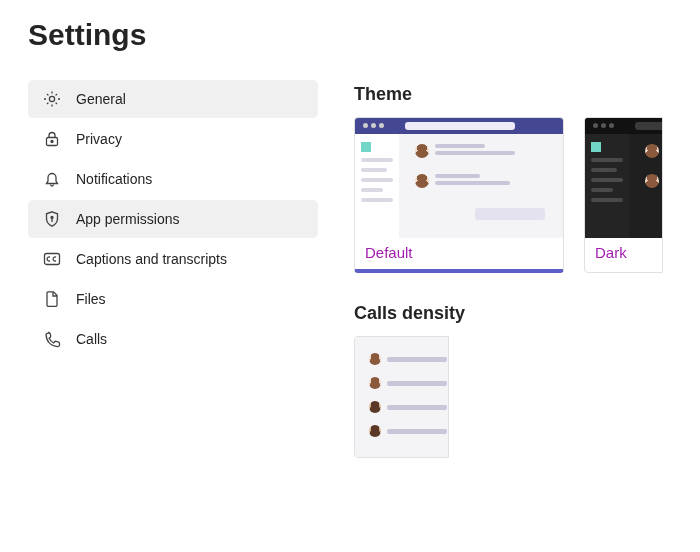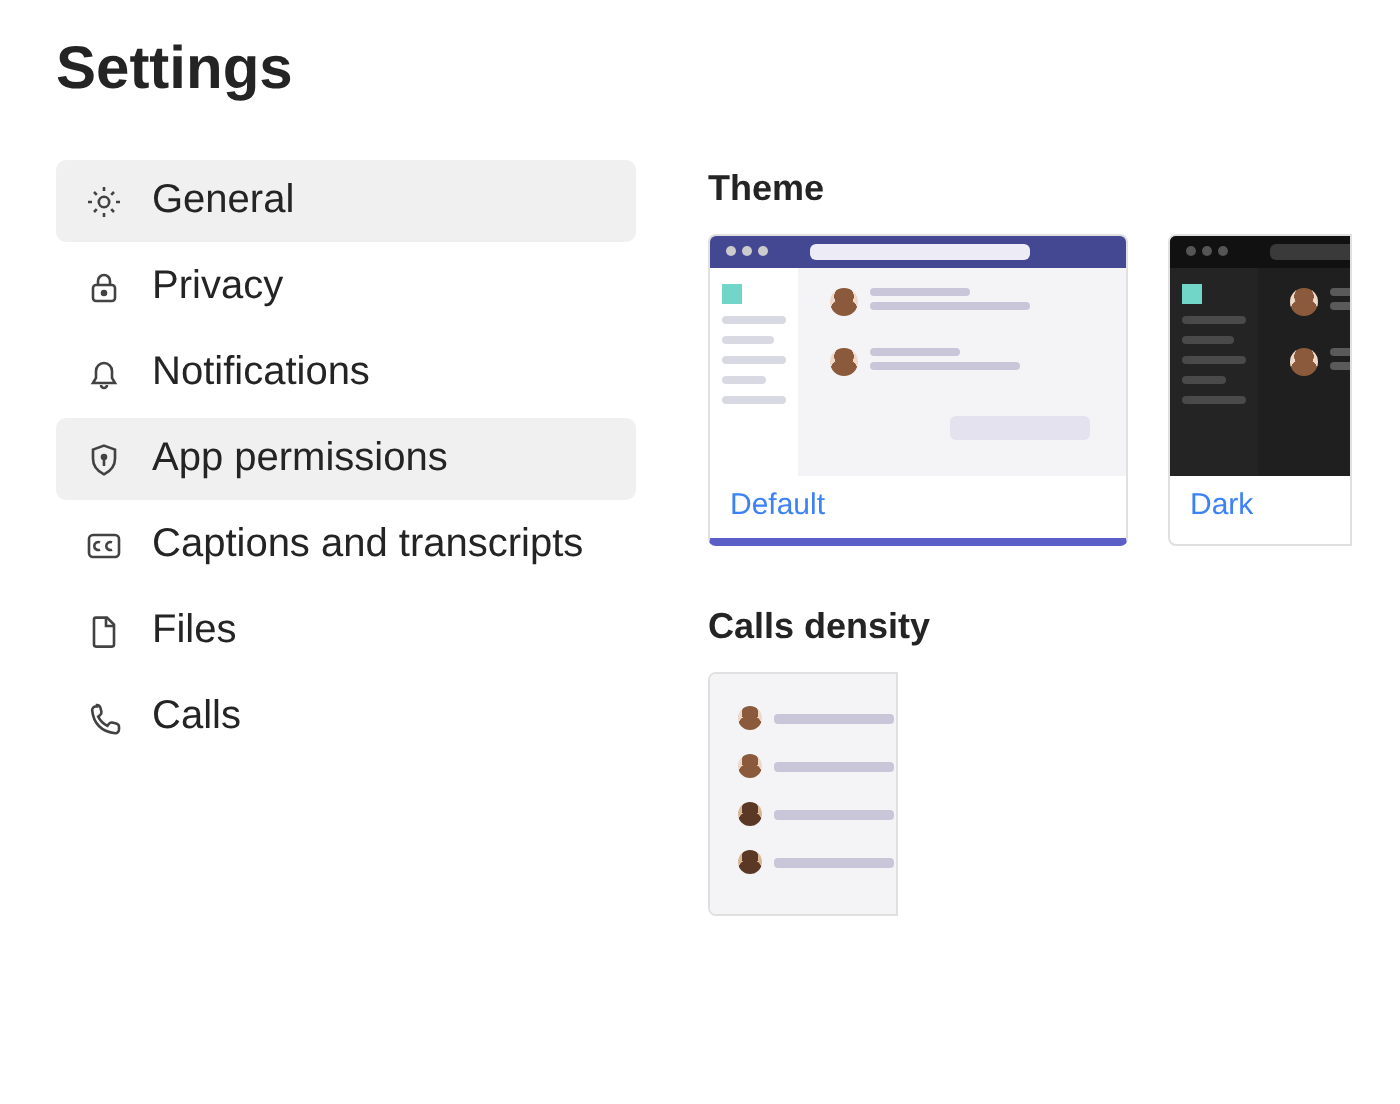--- a/index.html
+++ b/index.html
@@ -28,21 +28,21 @@
     display: flex;
     flex-direction: column;
     gap: 2px;
   }
   .sidebar-item {
     display: flex;
     align-items: center;
     gap: 14px;
     padding: 9px 14px;
     border-radius: 5px;
-    font-size: 20px;
+    font-size: 14px;
     cursor: pointer;
   }
   .sidebar-item.sel {
     background: #f0f0f0;
   }
   .sidebar-item .icon {
     width: 20px;
     height: 20px;
     display: flex;
     align-items: center;
@@ -68,40 +68,40 @@
     border: 1px solid #e0e0e0;
     border-radius: 4px;
     overflow: hidden;
     cursor: pointer;
     background:#fff;
   }
   .card.selected {
     border-bottom: 4px solid #5b5fc7;
   }
   .card.cut {
-    width: 92px;
+    width: 79px;
     border-radius: 4px 0 0 4px;
   }
   .card.cut-compact {
     width: 95px;
     border-radius: 4px 0 0 4px;
   }
   .preview {
     height: 120px;
     background: #f4f4f6;
     position: relative;
     overflow: hidden;
   }
   .preview.dark {
     background: #1f1f1f;
   }
   .card-label {
     padding: 6px 10px 8px;
     font-size: 15px;
-    color: #3b82f6;
+    color: #a21caf;
   }
   
   .pv-head {
     height: 16px;
     background: #444791;
   }
   .pv-head.dark { background: #111; }
   .pv-dots {
     position:absolute; left:8px; top:5px; display:flex; gap:3px;
   }

